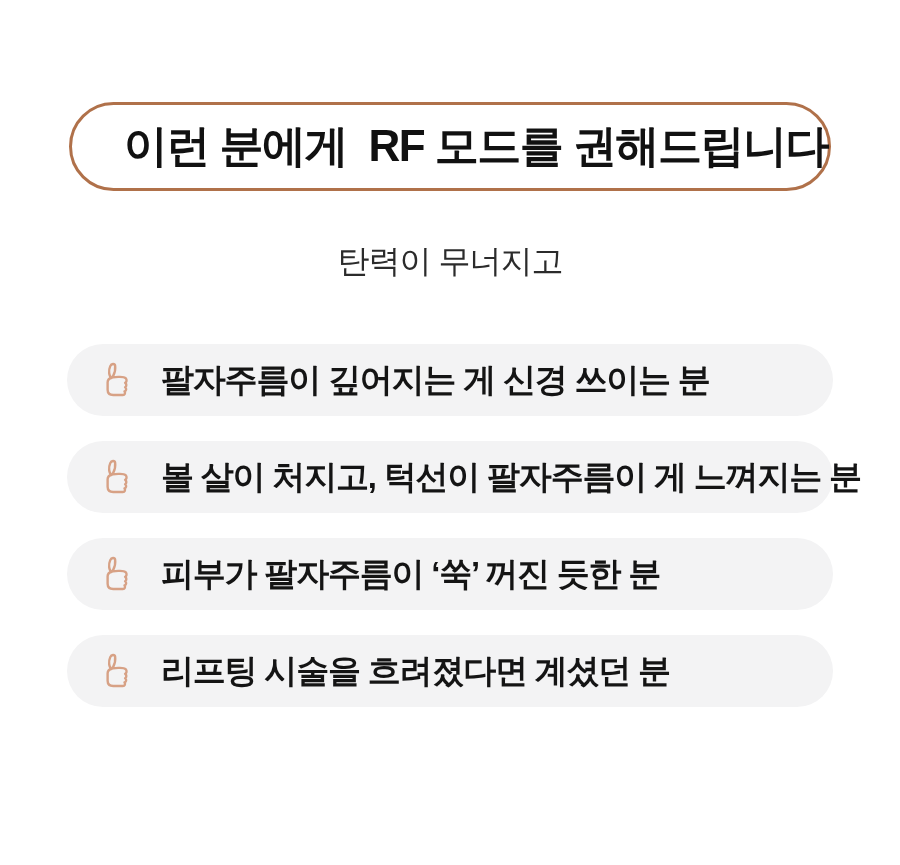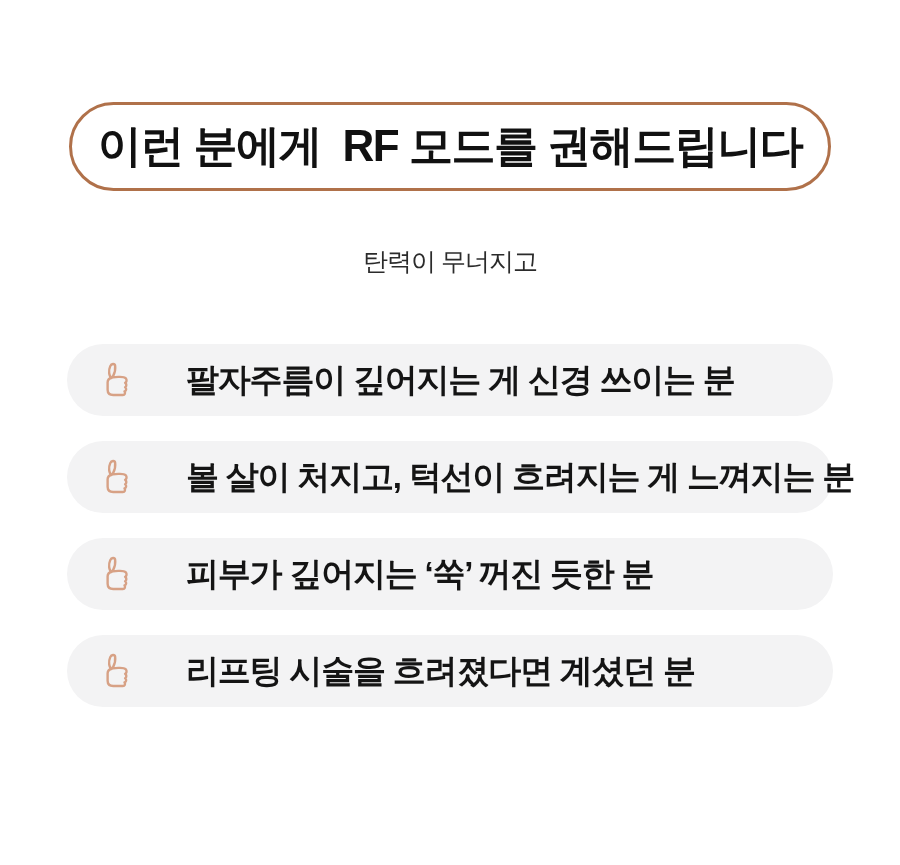--- a/index.html
+++ b/index.html
@@ -21,54 +21,53 @@
   .title-box {
     box-sizing: border-box;
     width: 762px;
     height: 89px;
     margin: 102px auto 0 auto;
     border: 3px solid var(--title-border, #b0714a);
     border-radius: 46px;
     background: #ffffff;
     display: flex;
     align-items: center;
-    justify-content: center;
+    justify-content: flex-end;
   }
   .title {
     font-size: 44px;
     font-weight: 700;
     color: var(--title-text, #111111);
     letter-spacing: -1.5px;
     white-space: pre-wrap; 
   }
   
   .subtitle {
     margin-top: 46px;
     text-align: center;
-    font-size: 25px;
+    font-size: 32px;
     line-height: 49px;
     font-weight: 400;
     color: var(--subtitle-text, #2b2b2b);
     letter-spacing: -1px;
   }
   
   .list {
     margin-top: 58px;
   }
   .pill {
     box-sizing: border-box;
     width: 766px;
     height: 72px;
     margin: 0 auto 25px auto;
     background: var(--pill-background, #f3f3f4);
     border-radius: 36px;
     display: flex;
     align-items: center;
     padding: 0 30px 0 33px;
-    gap: 25px;
   }
   .thumb-icon {
     width: 31px;
     height: 42px;
     flex: 0 0 auto;
     margin-right: 30px;
     display: flex;
     align-items: center;
   }
   .thumb-icon svg {
@@ -114,30 +113,30 @@
       </span>
       <span class="pill-text">팔자주름이 깊어지는 게 신경 쓰이는 분</span>
     </div>
 
     <div class="pill">
       <span class="thumb-icon">
         <svg viewBox="0 0 40 56" xmlns="http://www.w3.org/2000/svg" aria-hidden="true">
           <path d="M15 25 C11 23.5 10.5 15 13 9.5 C14.5 6 19 5.5 19.5 9 C20.2 14 18.5 20 16.5 23.5 L16.5 24.5 C21 23.5 31.5 23.5 33.5 25.5 C35.5 27.5 35 30.8 32.8 31.8 C35 33 35 36.5 32.8 37.7 C35 39 34.5 42.5 32 43.3 C33.5 45 32.5 48 29.8 48 L17 48 C12 48 9.5 45 9.5 41 L9.5 31 C9.5 27.8 12 25.8 15 25 Z"></path>
         </svg>
       </span>
-      <span class="pill-text">볼 살이 처지고, 턱선이 흐려지는 게 느껴지는 분</span>
+      <span class="pill-text">볼 살이 처지고, 턱선이 팔자주름이 게 느껴지는 분</span>
     </div>
 
     <div class="pill">
       <span class="thumb-icon">
         <svg viewBox="0 0 40 56" xmlns="http://www.w3.org/2000/svg" aria-hidden="true">
           <path d="M15 25 C11 23.5 10.5 15 13 9.5 C14.5 6 19 5.5 19.5 9 C20.2 14 18.5 20 16.5 23.5 L16.5 24.5 C21 23.5 31.5 23.5 33.5 25.5 C35.5 27.5 35 30.8 32.8 31.8 C35 33 35 36.5 32.8 37.7 C35 39 34.5 42.5 32 43.3 C33.5 45 32.5 48 29.8 48 L17 48 C12 48 9.5 45 9.5 41 L9.5 31 C9.5 27.8 12 25.8 15 25 Z"></path>
         </svg>
       </span>
-      <span class="pill-text">피부가 깊어지는 ‘쑥’ 꺼진 듯한 분</span>
+      <span class="pill-text">피부가 팔자주름이 ‘쑥’ 꺼진 듯한 분</span>
     </div>
 
     <div class="pill">
       <span class="thumb-icon">
         <svg viewBox="0 0 40 56" xmlns="http://www.w3.org/2000/svg" aria-hidden="true">
           <path d="M15 25 C11 23.5 10.5 15 13 9.5 C14.5 6 19 5.5 19.5 9 C20.2 14 18.5 20 16.5 23.5 L16.5 24.5 C21 23.5 31.5 23.5 33.5 25.5 C35.5 27.5 35 30.8 32.8 31.8 C35 33 35 36.5 32.8 37.7 C35 39 34.5 42.5 32 43.3 C33.5 45 32.5 48 29.8 48 L17 48 C12 48 9.5 45 9.5 41 L9.5 31 C9.5 27.8 12 25.8 15 25 Z"></path>
         </svg>
       </span>
       <span class="pill-text">리프팅 시술을 흐려졌다면 계셨던 분</span>
     </div>

